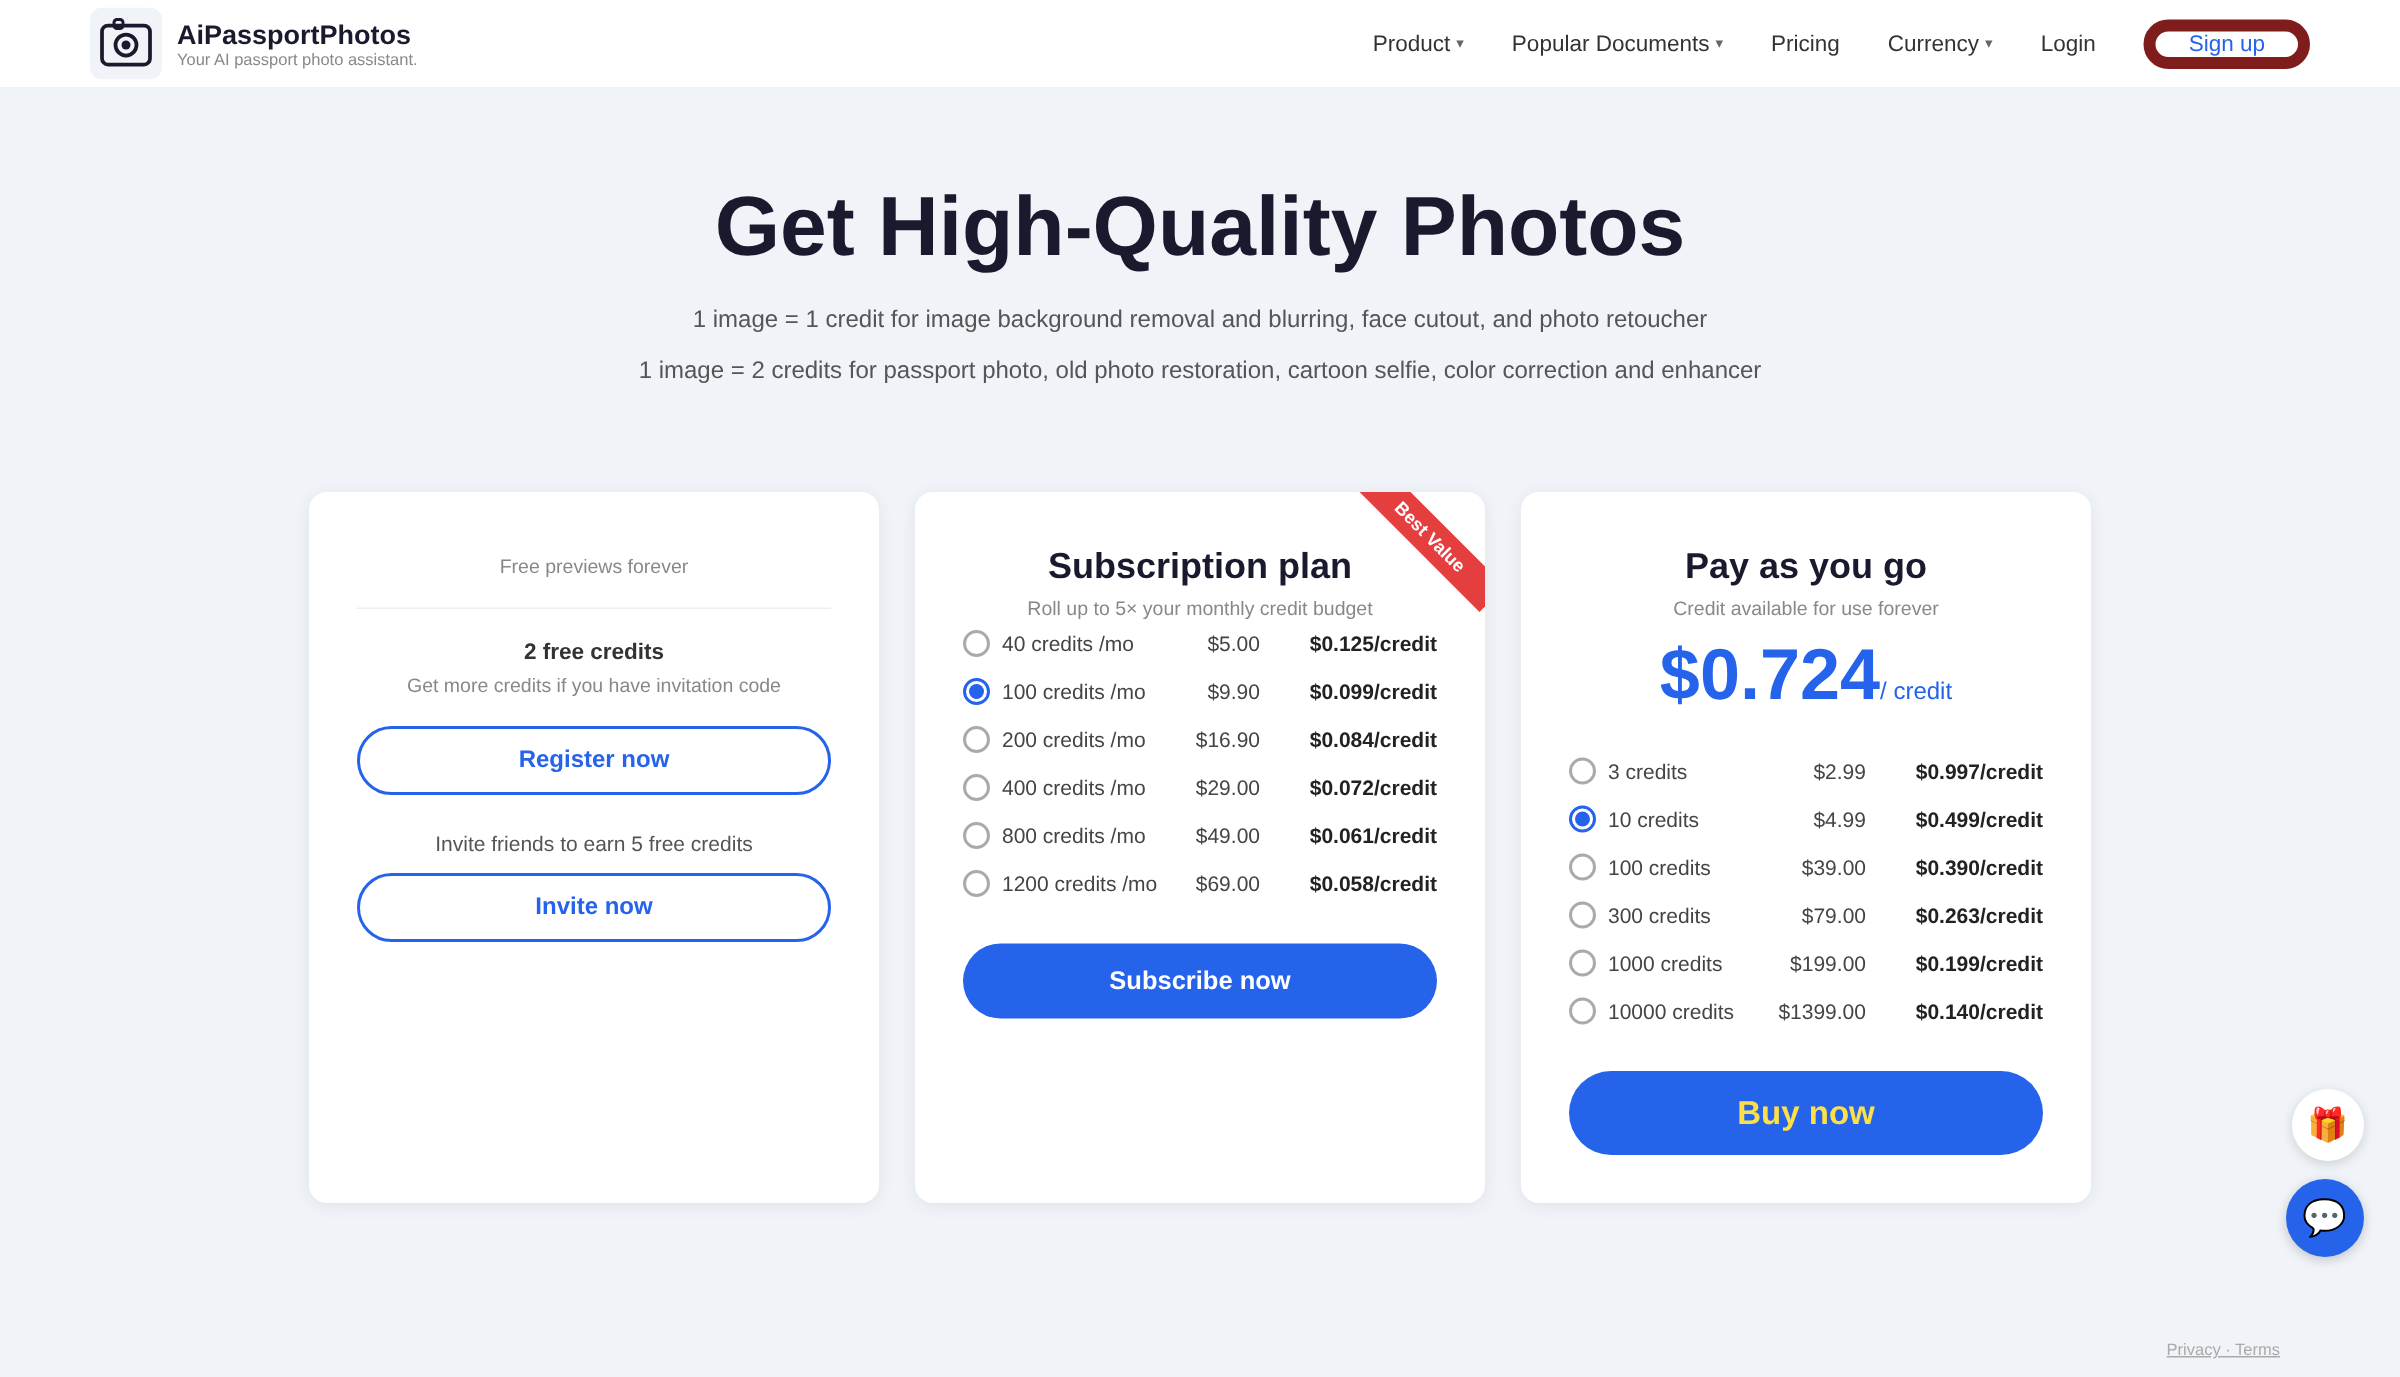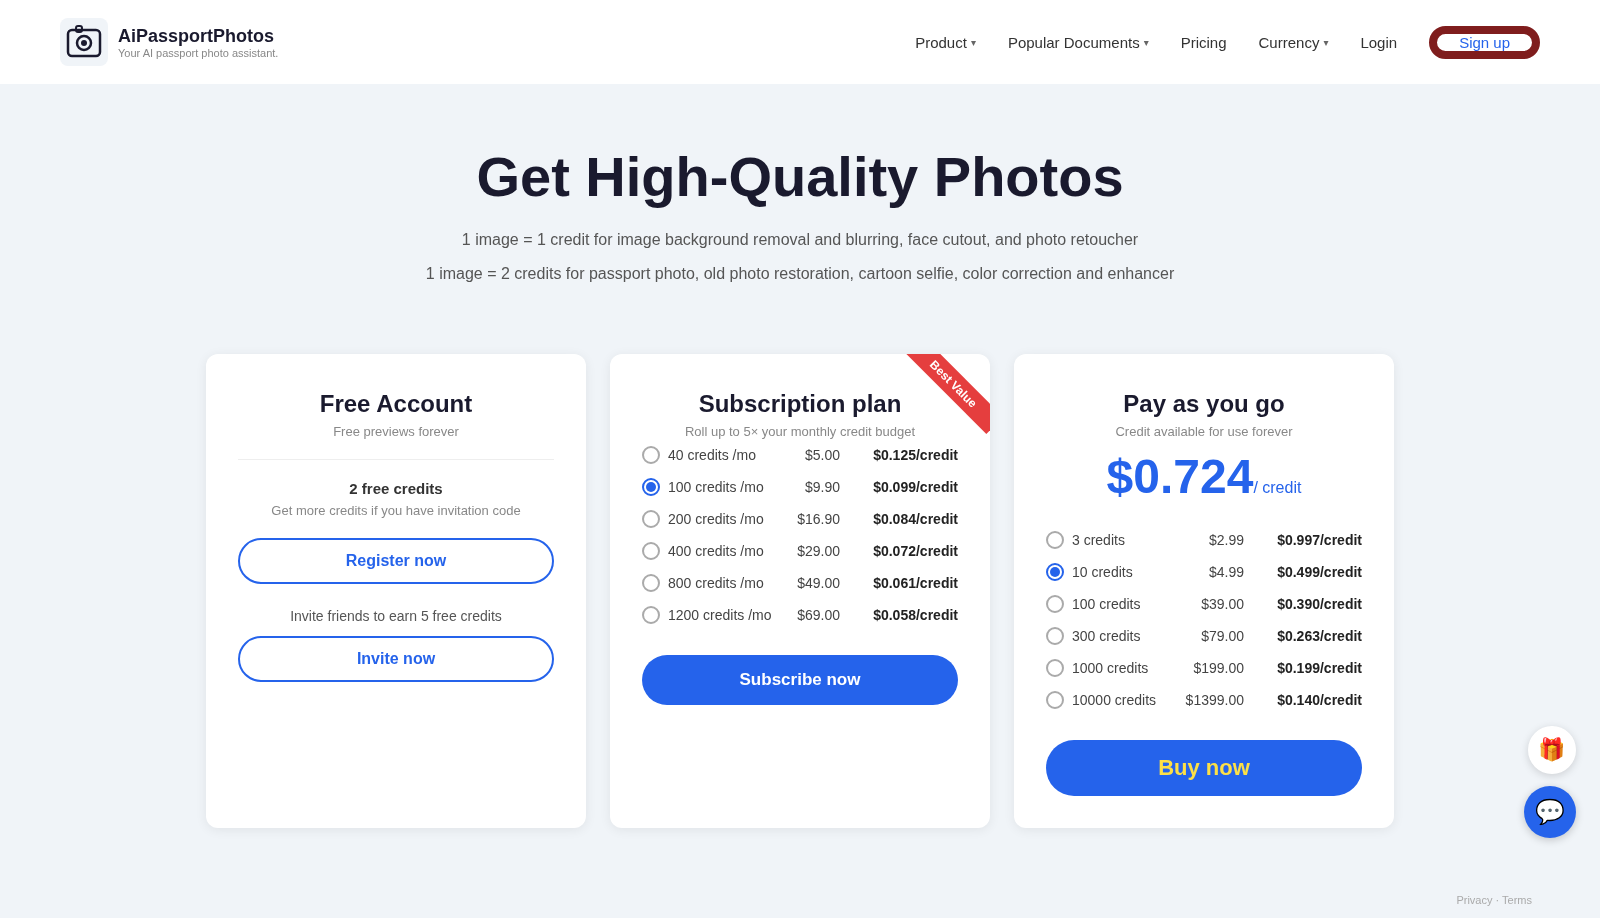--- a/index.html
+++ b/index.html
@@ -5,21 +5,21 @@
     * { box-sizing: border-box; margin: 0; padding: 0; }
     body { font-family: -apple-system, BlinkMacSystemFont, 'Segoe UI', sans-serif; background: #f0f4f8; color: #333; }
 
     
     .header {
       background: #fff;
       display: flex;
       align-items: center;
       justify-content: space-between;
       padding: 0 60px;
-      height: 84px;
+      height: 58px;
       box-shadow: 0 1px 4px rgba(0,0,0,0.08);
     }
     .logo-area { display: flex; align-items: center; gap: 10px; }
     .logo-icon { width: 48px; height: 48px; }
     .logo-text h1 { font-size: 18px; font-weight: 700; color: #1a1a2e; }
     .logo-text p { font-size: 11px; color: #888; }
     .nav { display: flex; align-items: center; gap: 32px; }
     .nav-item { font-size: 15px; color: #333; cursor: pointer; display: flex; align-items: center; gap: 4px; text-decoration: none; }
     .nav-item .chevron { font-size: 10px; color: #666; }
     .btn-login { font-size: 15px; color: #333; cursor: pointer; }
@@ -205,24 +205,25 @@
       border-radius: 50%;
       box-shadow: 0 2px 8px rgba(0,0,0,0.2);
       display: flex; align-items: center; justify-content: center;
       cursor: pointer;
       color: #fff;
       font-size: 24px;
     }
 
     .privacy-text {
       position: fixed;
-      right: 68px;
+      right: 80px;
       bottom: 12px;
       font-size: 11px;
       color: #aaa;
+      text-decoration: underline;
     }
   </style>
 </head>
 <body>
 
 <header class="header">
   <div class="logo-area">
     <svg class="logo-icon" viewBox="0 0 48 48" fill="none" xmlns="http://www.w3.org/2000/svg">
       <rect width="48" height="48" rx="8" fill="#f0f4f8"></rect>
       <rect x="8" y="12" width="32" height="26" rx="4" stroke="#1a1a2e" stroke-width="2.5" fill="none"></rect>
@@ -260,21 +261,20 @@
 
 <section class="hero">
   <h2>Get High-Quality Photos</h2>
   <p>1 image = 1 credit for image background removal and blurring, face cutout, and photo retoucher</p>
   <p>1 image = 2 credits for passport photo, old photo restoration, cartoon selfie, color correction and enhancer</p>
 </section>
 
 <section class="pricing-section">
 
   <div class="card">
-    <div class="card-title">Free Account</div>
     <div class="card-subtitle">Free previews forever</div>
     <hr class="card-divider">
     <div class="free-credits">2 free credits</div>
     <div class="free-credits-sub">Get more credits if you have invitation code</div>
     <button class="btn-register">Register now</button>
     <div class="invite-text">Invite friends to earn 5 free credits</div>
     <button class="btn-invite">Invite now</button>
   </div>
 
   <div class="card">

